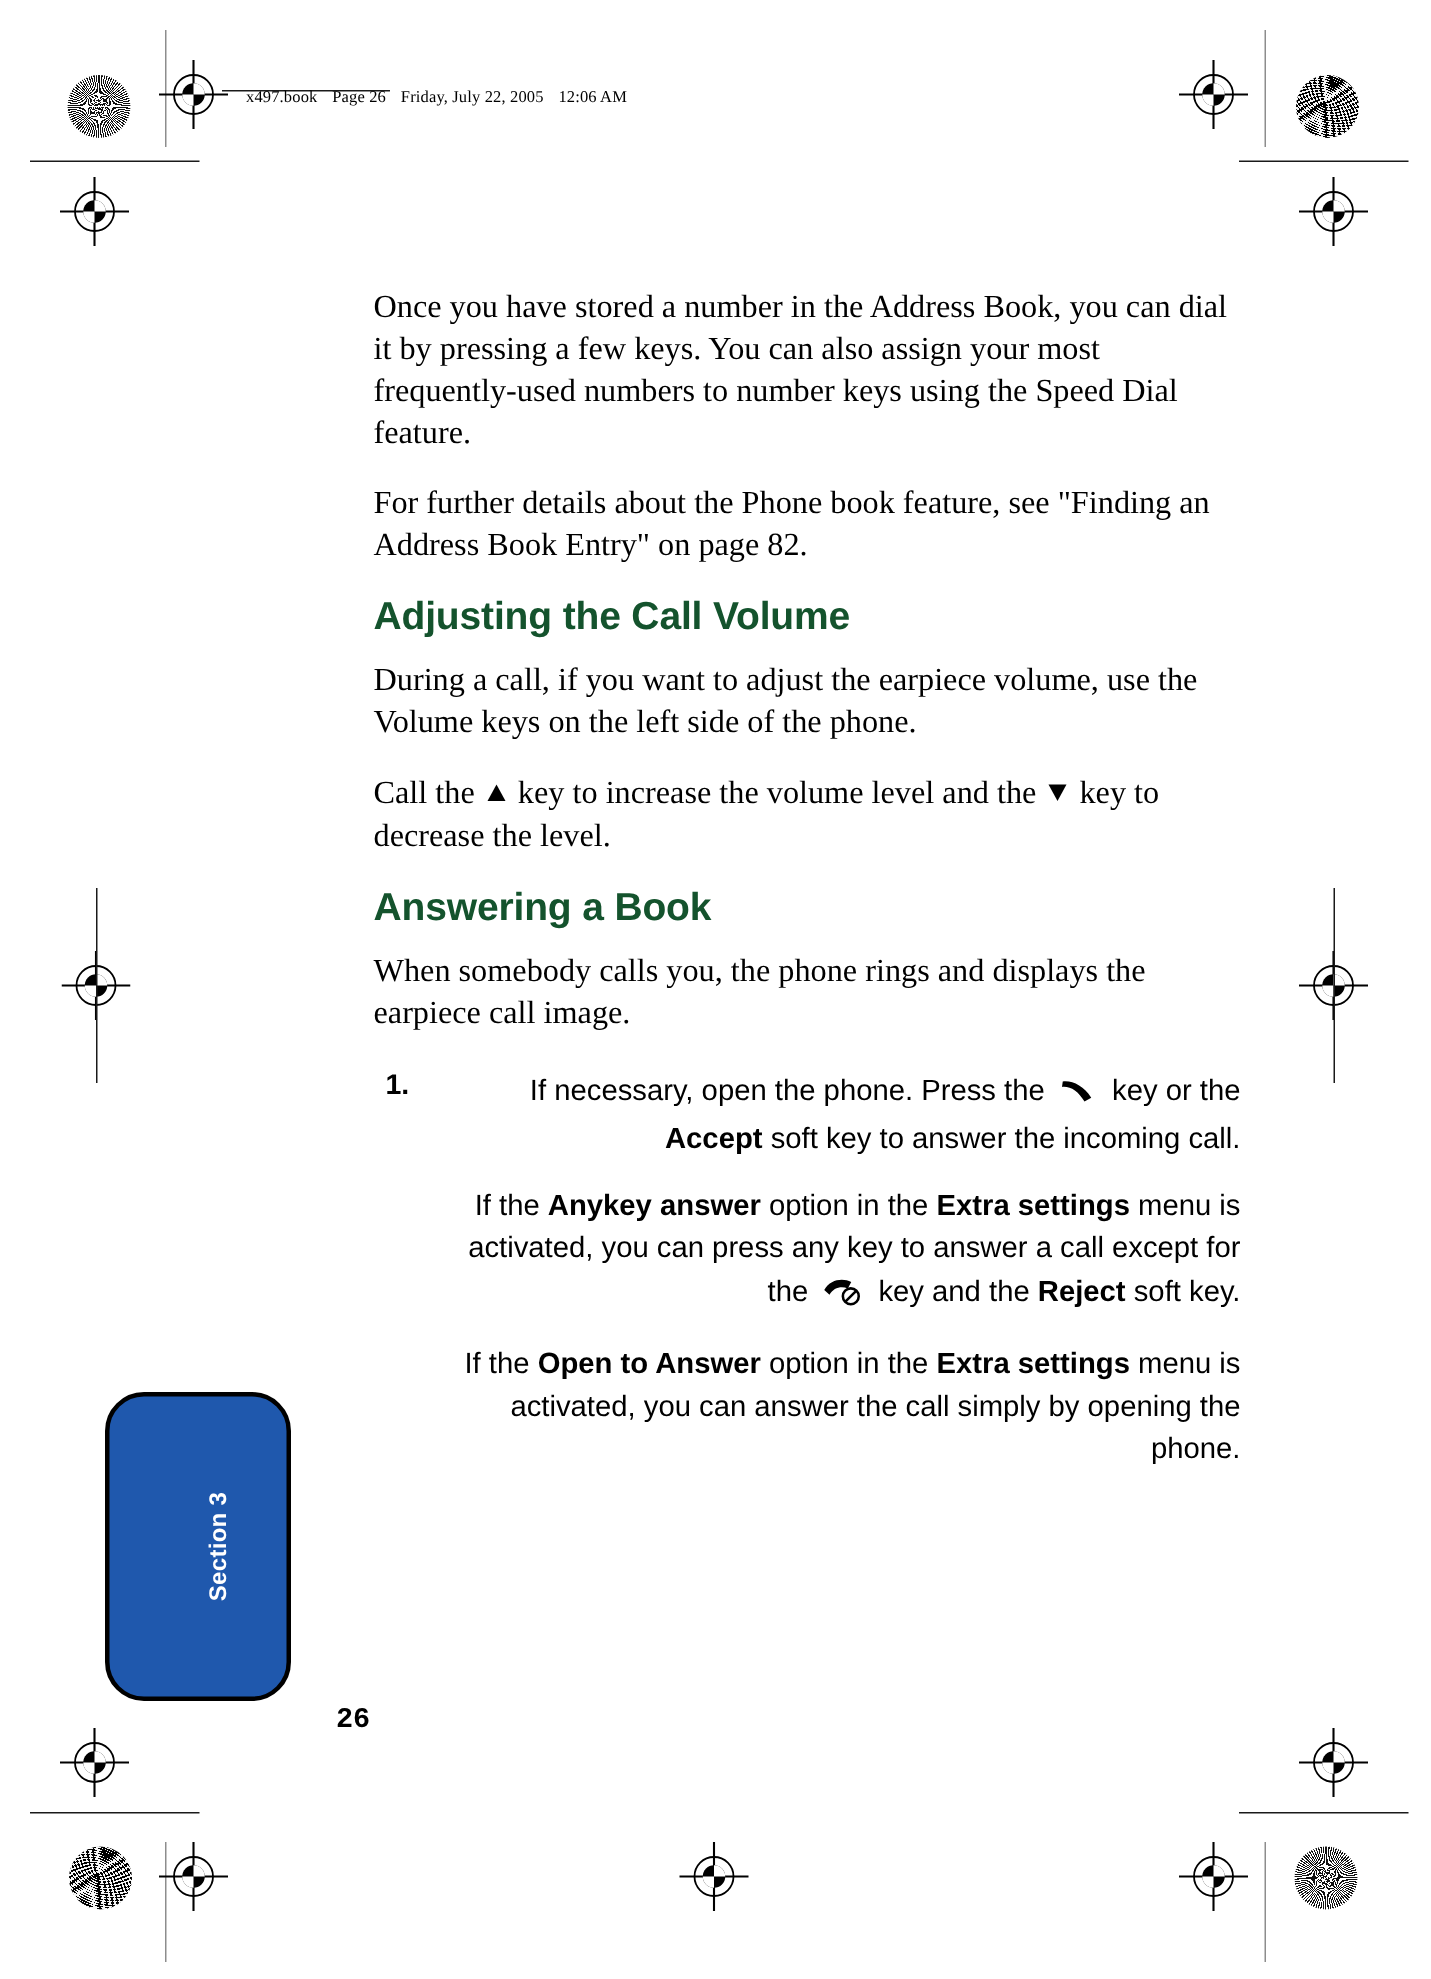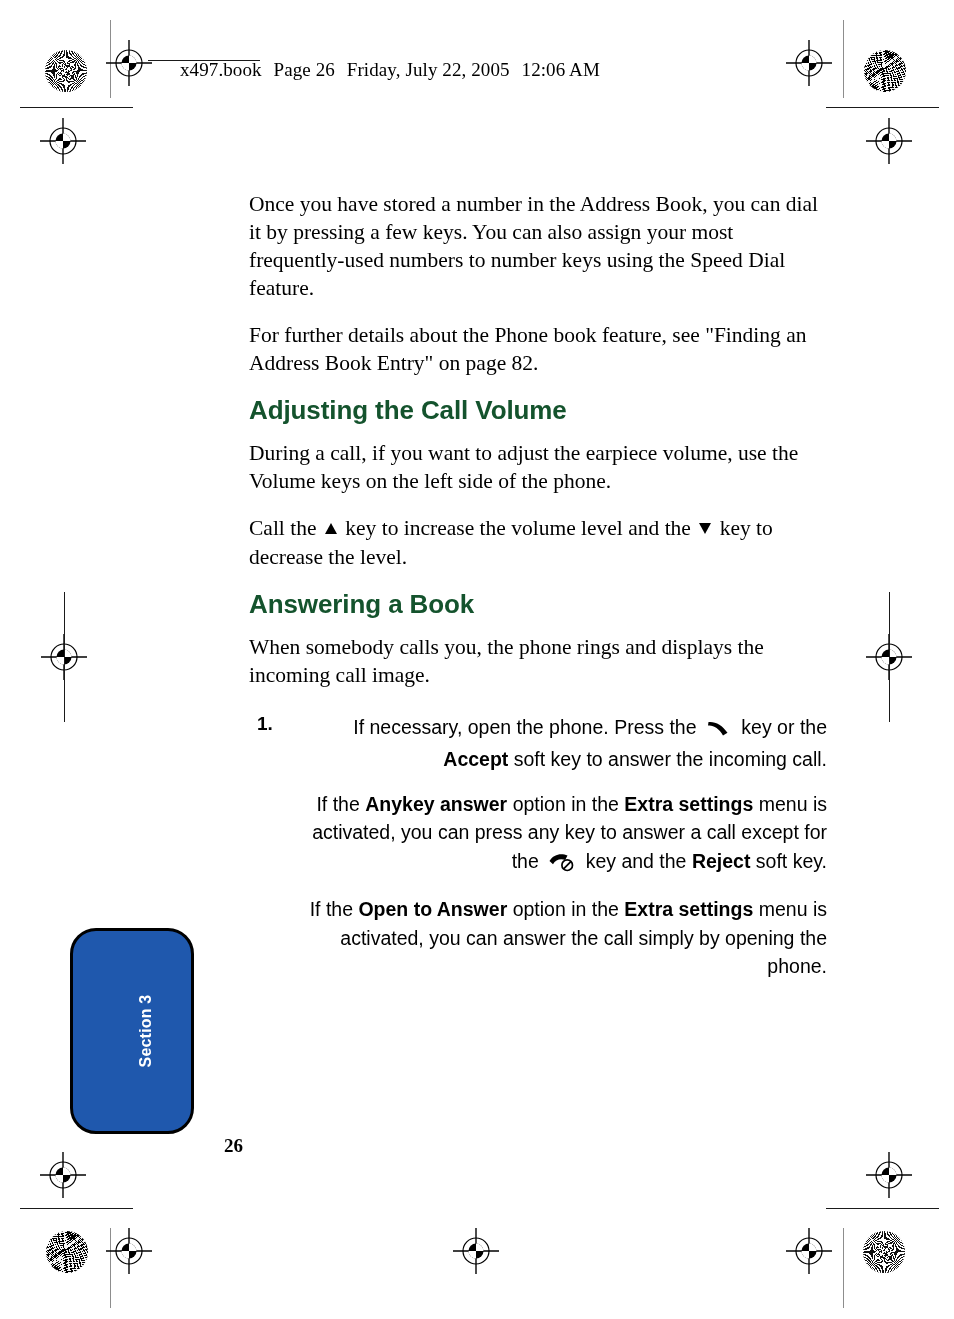--- a/index.html
+++ b/index.html
@@ -50,24 +50,24 @@
   }
   .rule-h {
     position: absolute;
     height: 1px;
     background: #1a1a1a;
   }
 
   
   .slug {
     position: absolute;
-    left: 180px;
+    left: 164px;
     top: 59px;
     font-family: "Liberation Serif", "DejaVu Serif", serif;
-    font-size: 19px;
+    font-size: 11px;
     color: #000;
     letter-spacing: 0.1px;
     white-space: nowrap;
   }
   .slug .sp { display: inline-block; width: 7px; }
 
   
   .section-tab {
     position: absolute;
     left: 70px;
@@ -178,21 +178,21 @@
     display: inline-block;
     vertical-align: -4px;
     margin: 0 4px;
   }
 
   
   .folio {
     position: absolute;
     left: 224px;
     top: 1135px;
-    font-family: Liberation Serif, serif;
+    font-family: Liberation Mono, monospace;
     font-stretch: condensed;
     font-weight: bold;
     font-size: 19px;
     color: #000;
   }
 </style>
 </head>
 <body>
 
 <div class="marks">
@@ -353,21 +353,21 @@
   <p class="body">
     <span>Call the</span>
     <span class="tri tri-up"></span>
     <span>key to increase the volume level and the</span>
     <span class="tri tri-down"></span>
     <span>key to decrease the level.</span>
   </p>
 
   <h2 class="head">Answering a Book</h2>
 
-  <p class="body">When somebody calls you, the phone rings and displays the incoming call image.</p>
+  <p class="body">When somebody calls you, the phone rings and displays the earpiece call image.</p>
 
 
   <ol class="steps">
     <li>
 
       <span class="step-num">1.</span>
 
       <p class="step">
         <span>If necessary, open the phone. Press the</span>
         <span class="keyicon">

